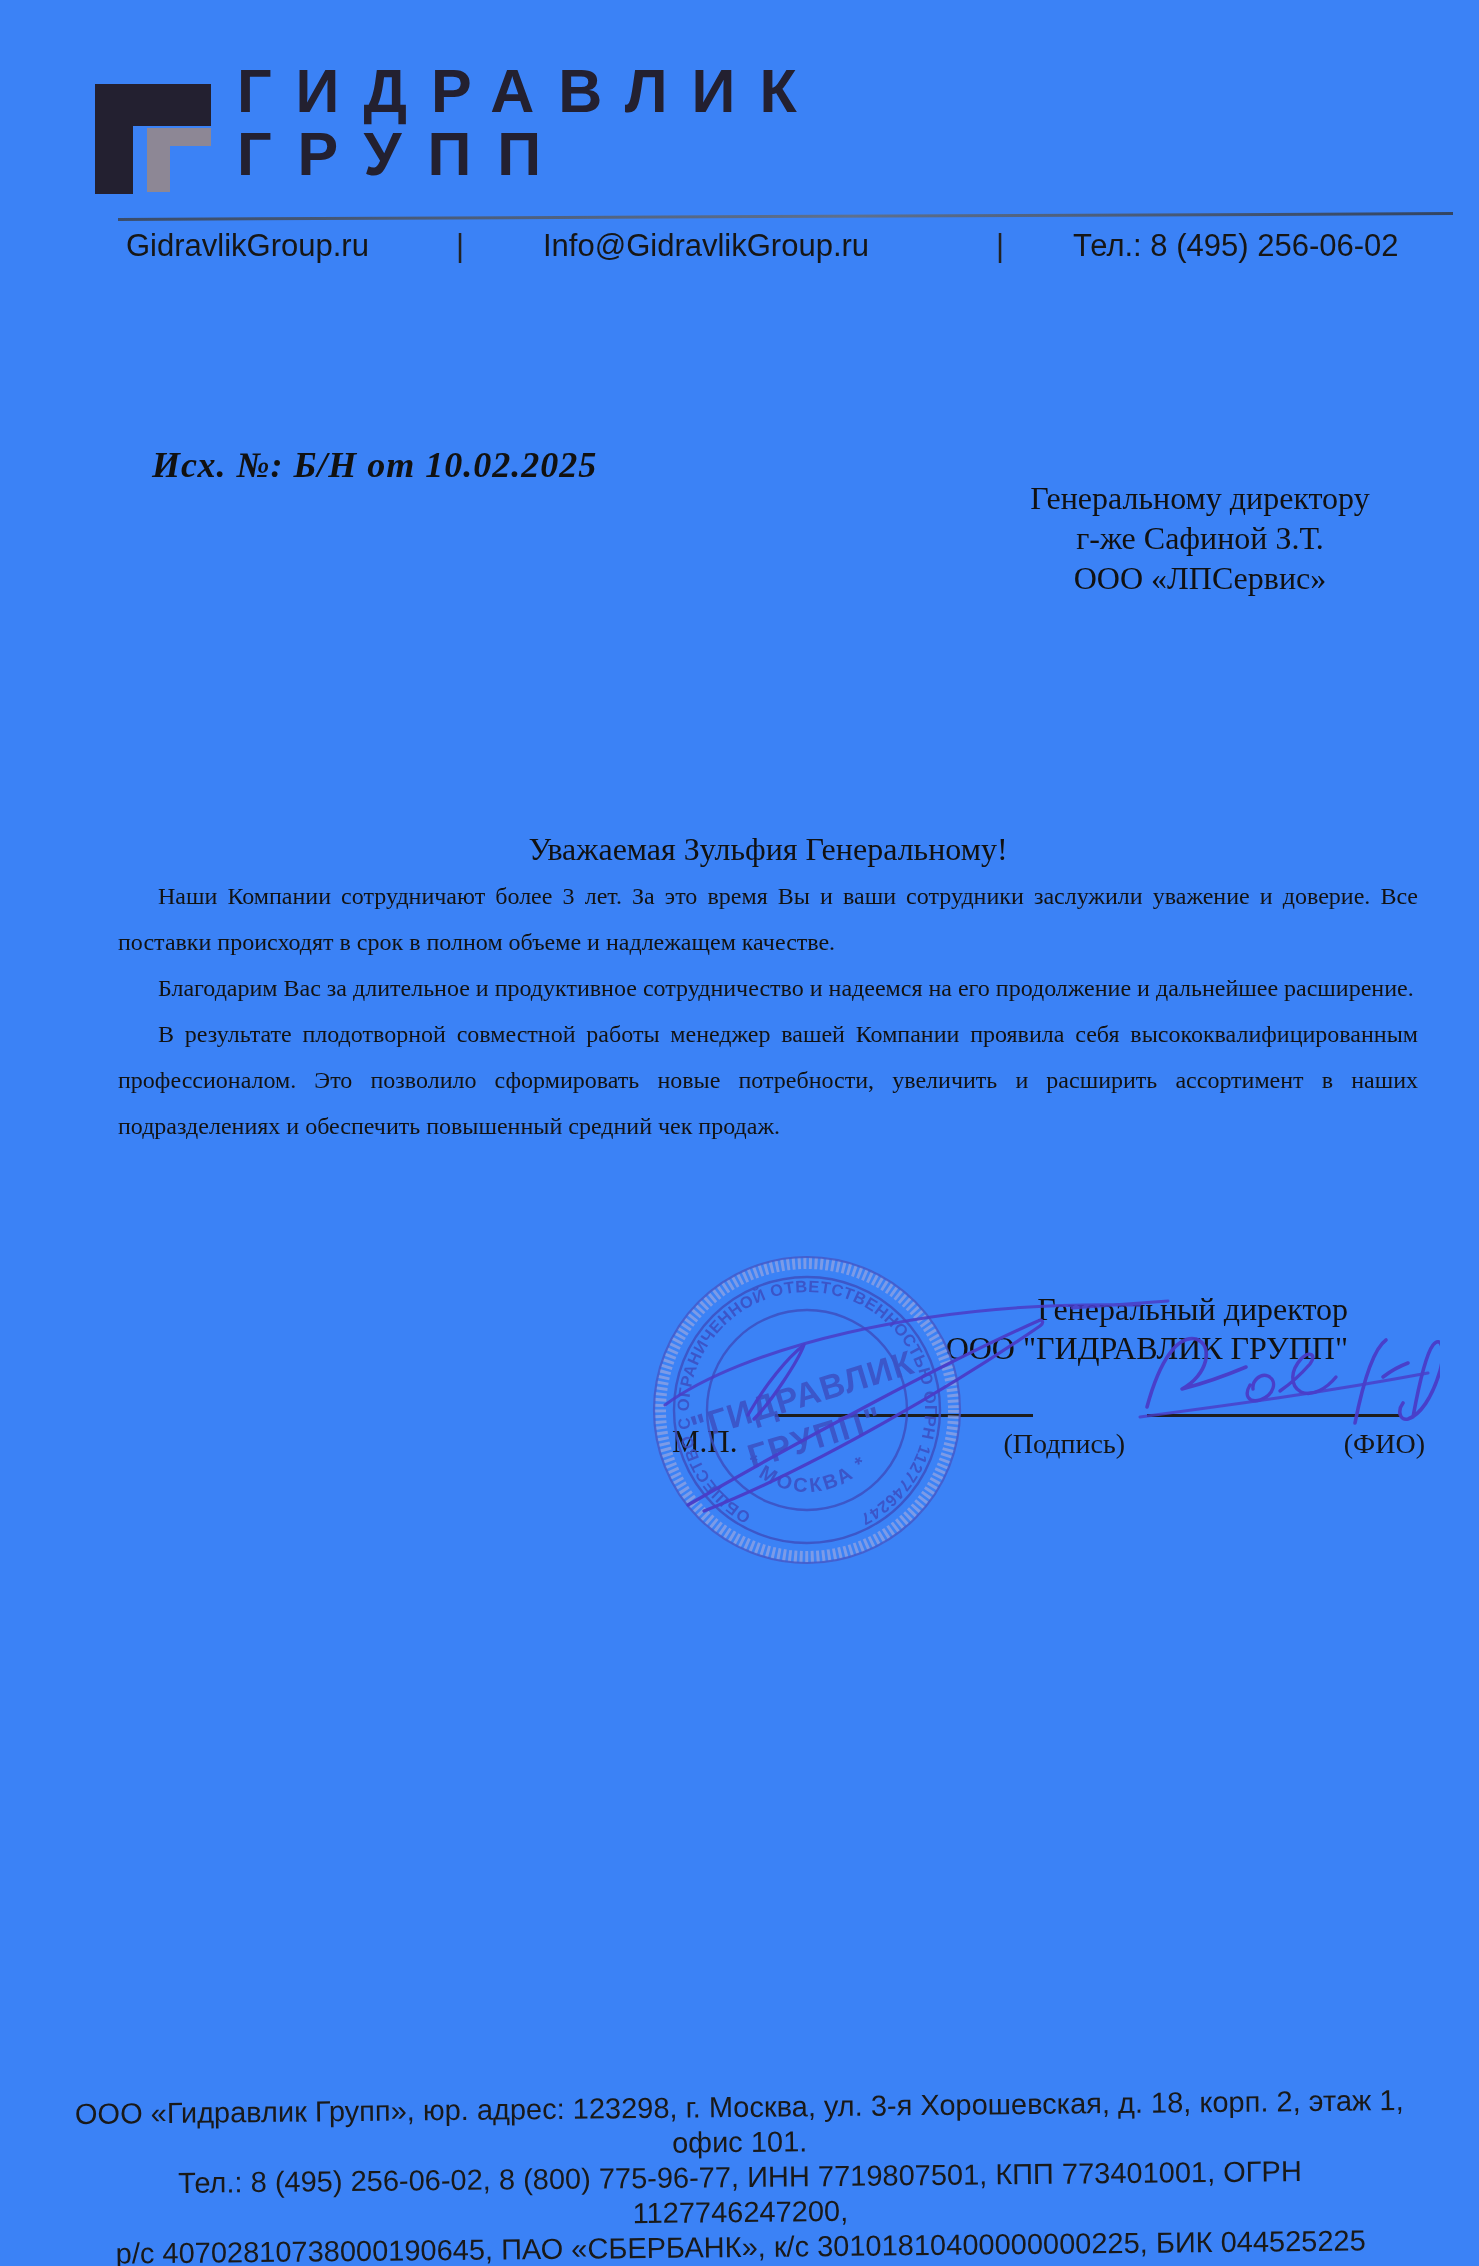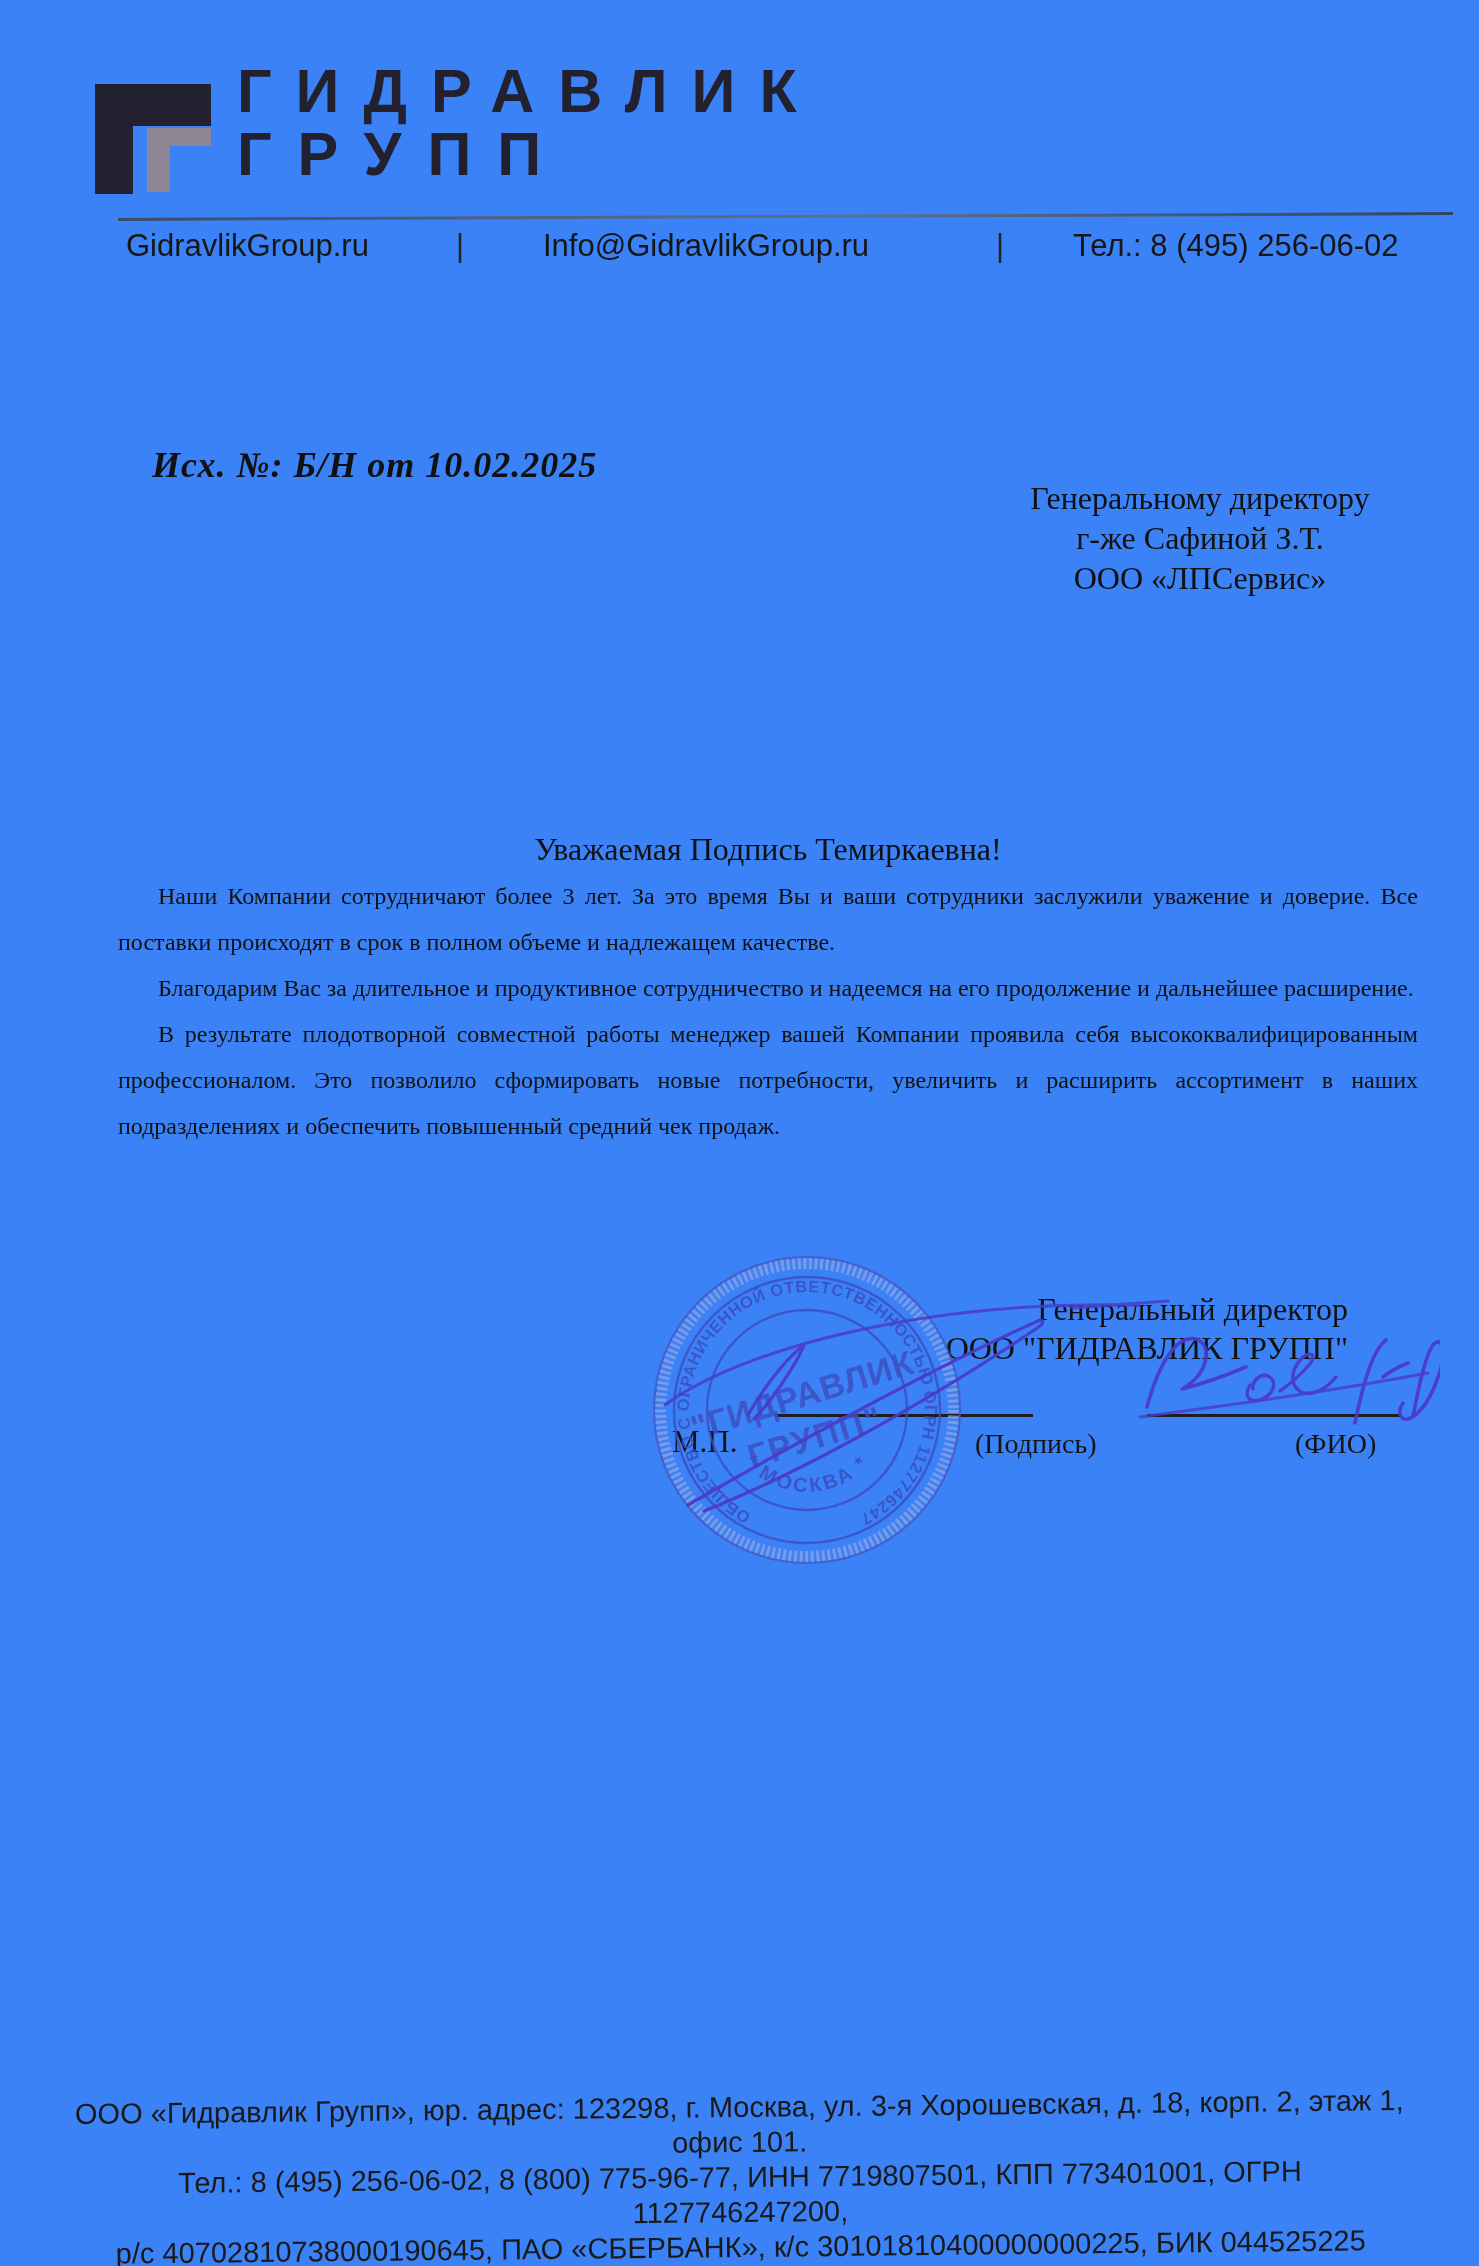--- a/index.html
+++ b/index.html
@@ -54,21 +54,21 @@
   .body-text p { margin:0; text-align:justify; text-indent:40px; }
   
   .sig-pos {
     position:absolute; left:848px; top:1290px; width:500px;
     text-align:right; font-size:32px; line-height:39px; color:#111;
     white-space:nowrap;
   }
   .sig-line { position:absolute; height:3px; background:#1d1d1d; top:1414px; }
   .sig-line.a { left:775px; width:258px; }
   .sig-line.b { left:1147px; width:253px; }
-  .caption { position:absolute; top:1428px; font-size:28px; color:#151515; text-align:left; }
+  .caption { position:absolute; top:1428px; font-size:28px; color:#151515; text-align:right; }
   .cap-podpis { left:975px; width:150px; }
   .cap-fio { left:1295px; width:130px; }
   .mp-label { position:absolute; left:672px; top:1424px; font-size:31px; color:#151515; }
   
   .stamp { position:absolute; left:649px; top:1252px; filter:blur(0.4px); opacity:.93; }
   .autograph { position:absolute; left:620px; top:1255px; opacity:.95; }
   
   .footer {
     position:absolute; left:75px; top:2090px; width:1330px;
     text-align:center; font-family:"Liberation Sans", sans-serif;
@@ -102,21 +102,21 @@
   </div>
 
   <div class="ref-line">Исх. №: Б/Н от 10.02.2025</div>
 
   <div class="addressee">
     <div>Генеральному директору</div>
     <div>г-же Сафиной З.Т.</div>
     <div>ООО «ЛПСервис»</div>
   </div>
 
-  <div class="salutation">Уважаемая Подпись Темиркаевна!</div>
+  <div class="salutation">Уважаемая Зульфия Генеральному!</div>
   <div class="body-text">
     <p>Наши Компании сотрудничают более 3 лет. За это время Вы и ваши сотрудники заслужили уважение и доверие. Все поставки происходят в срок в полном объеме и надлежащем качестве.</p>
     <p>Благодарим Вас за длительное и продуктивное сотрудничество и надеемся на его продолжение и дальнейшее расширение.</p>
     <p>В результате плодотворной совместной работы менеджер вашей Компании проявила себя высококвалифицированным профессионалом. Это позволило сформировать новые потребности, увеличить и расширить ассортимент в наших подразделениях и обеспечить повышенный средний чек продаж.</p>
   </div>
 
   <div class="sig-pos">
     <div>Генеральный директор</div>
     <div>ООО "ГИДРАВЛИК ГРУПП"</div>
   </div>

